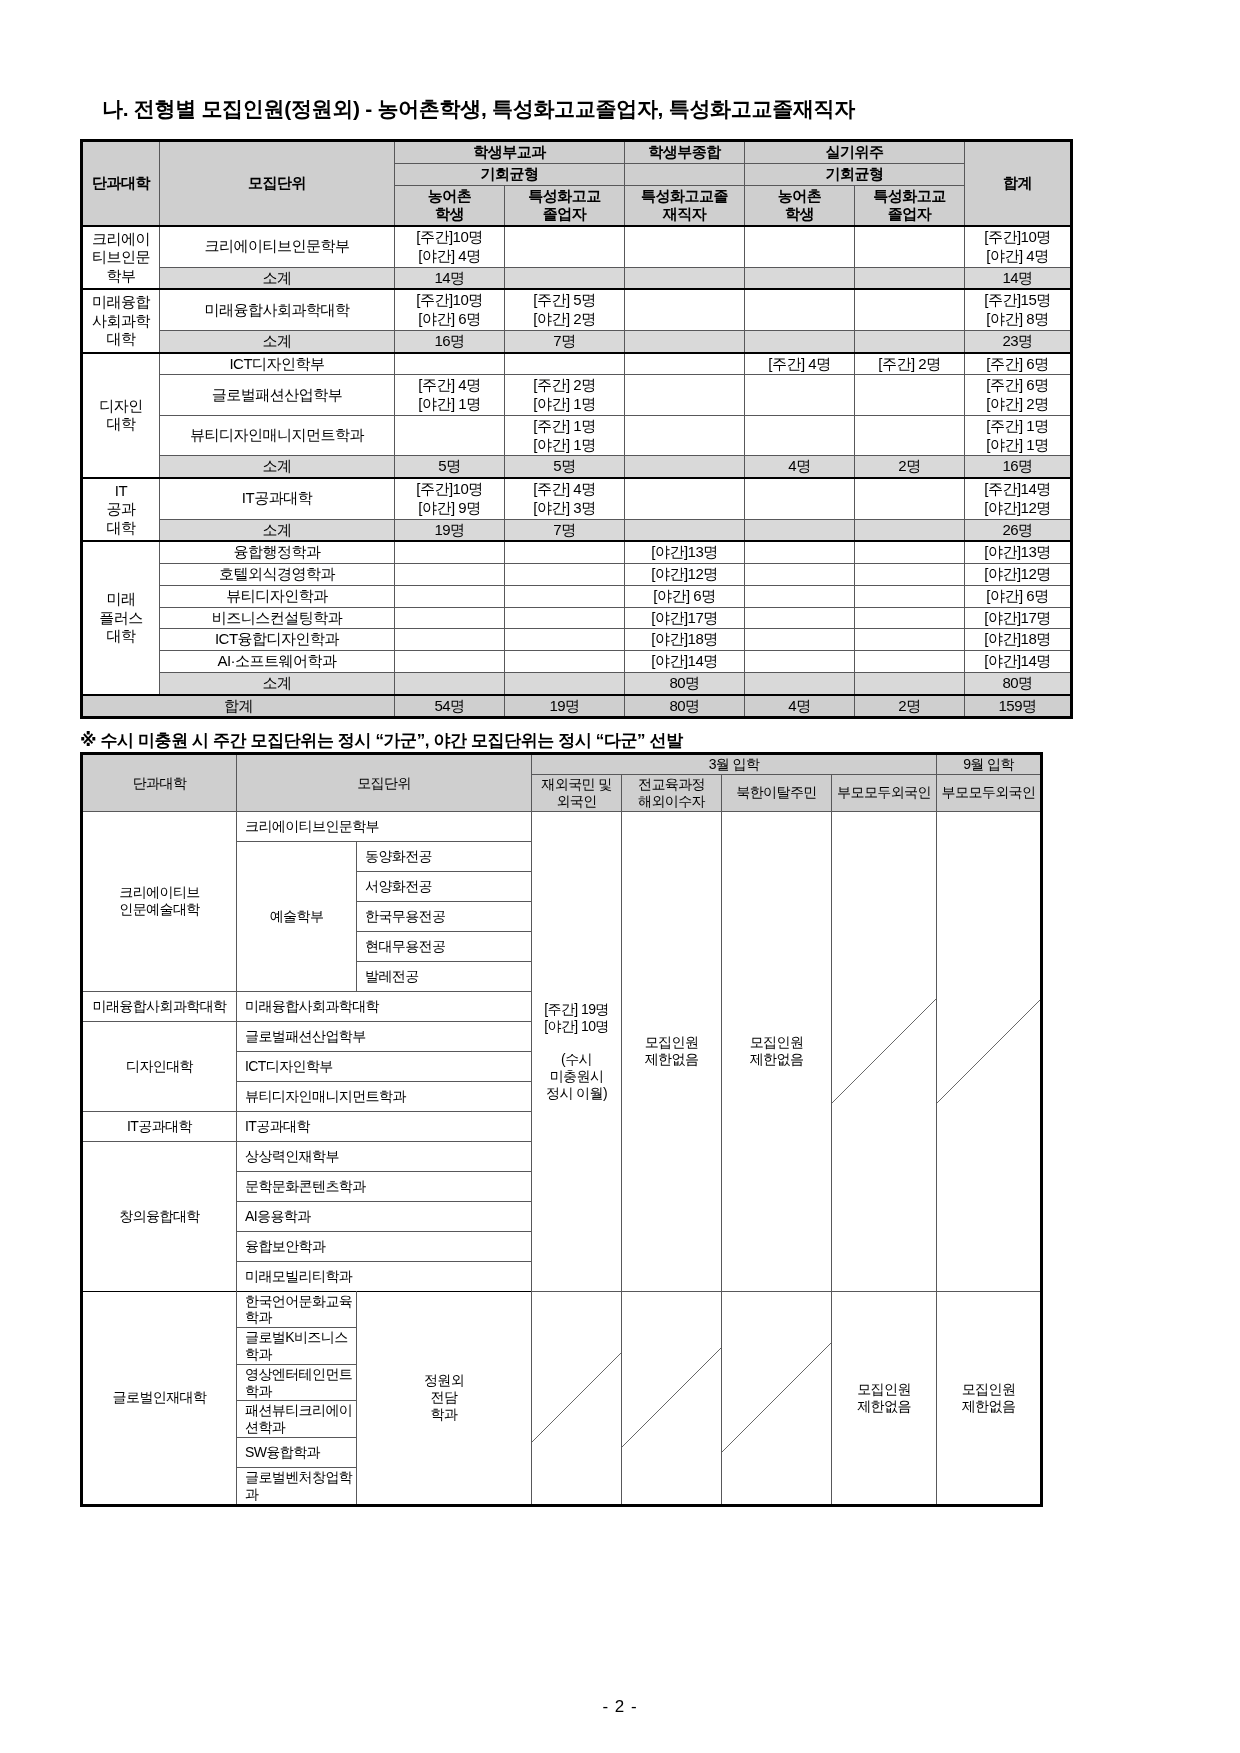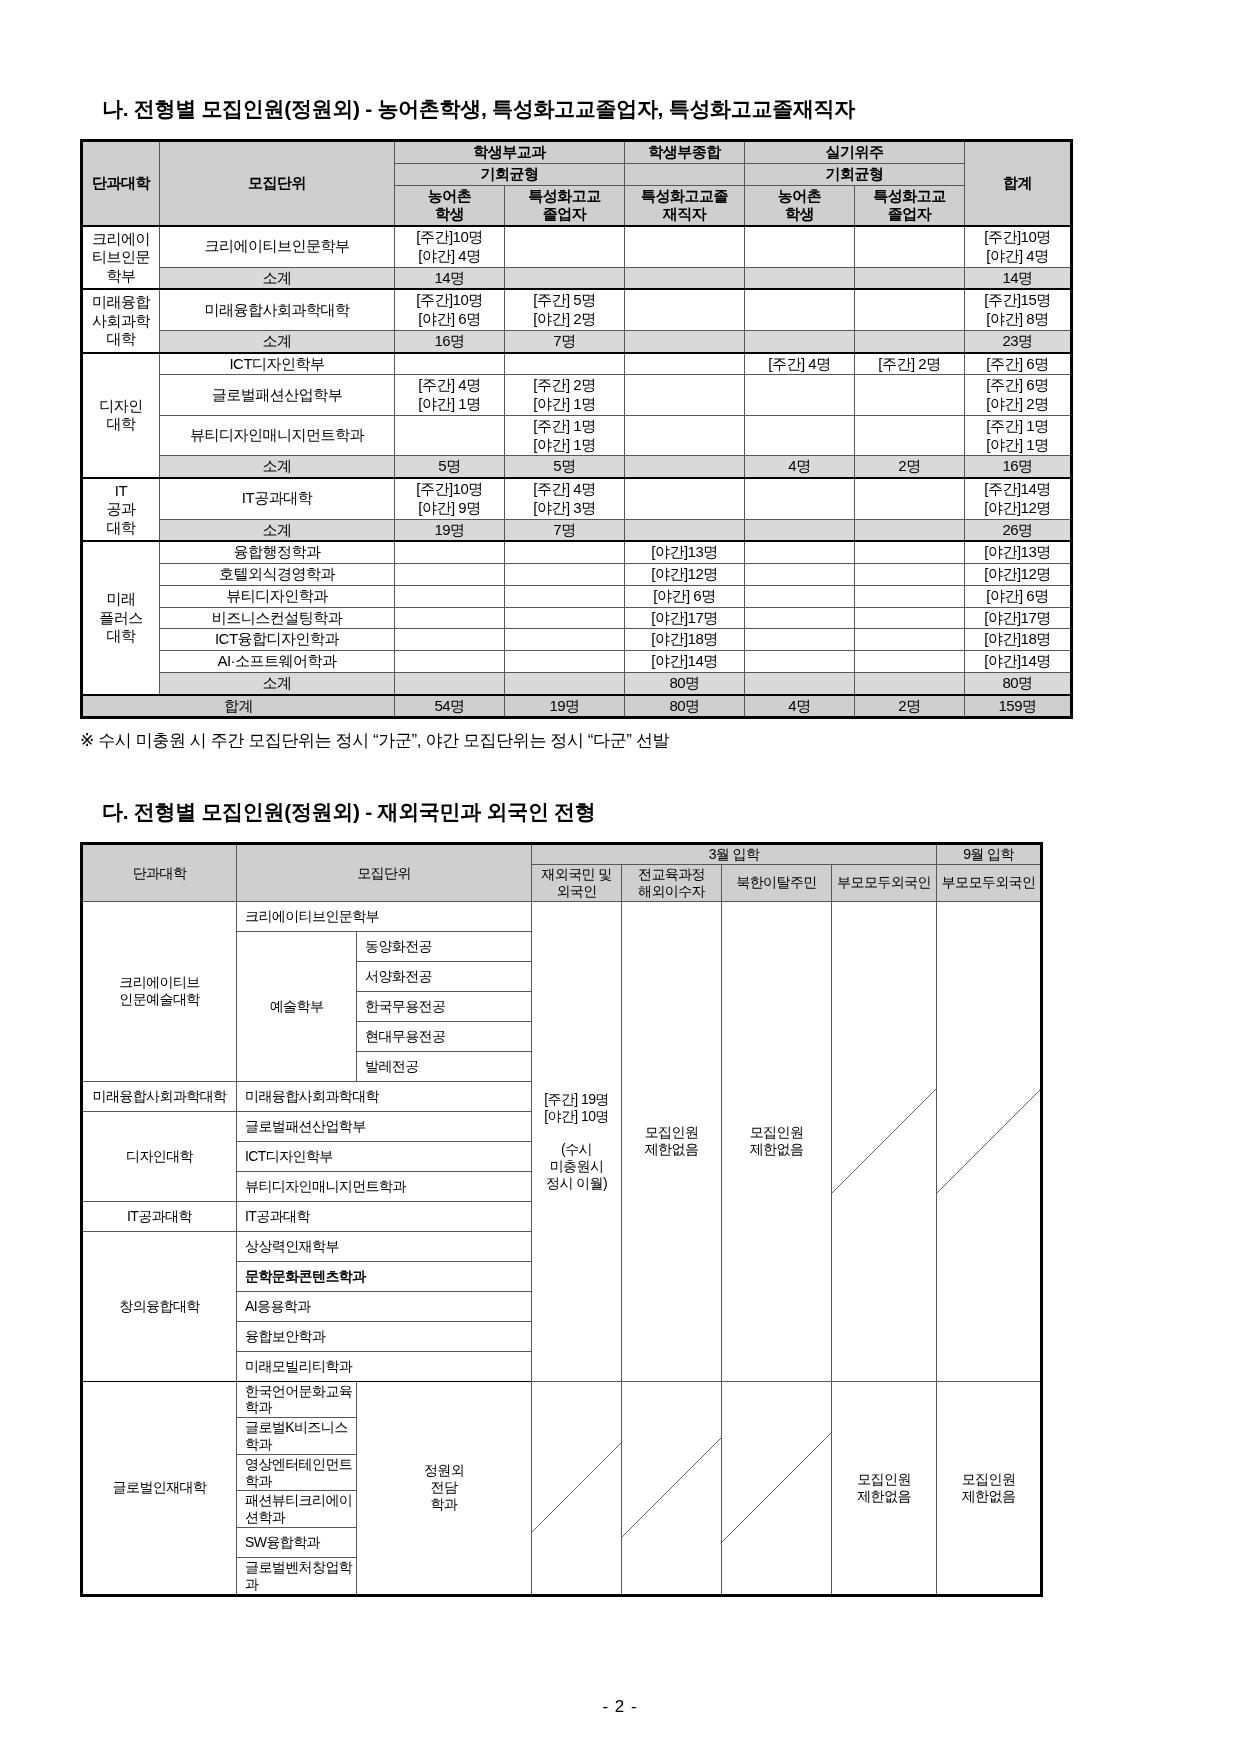--- a/index.html
+++ b/index.html
@@ -18,21 +18,21 @@
     font-size:21px;
     font-weight:bold;
     letter-spacing:-0.3px;
     margin:0 0 16px 22px;
     white-space:nowrap;
   }
   .section-title.second { margin-top:46px; }
 
   .note {
     font-size:17px;
-    font-weight:normal;
+    font-weight:bold;
     letter-spacing:-0.4px;
     margin:10px 0 0 0;
     white-space:nowrap;
   }
 
   table.grid {
     border-collapse:collapse;
     width:960px;
     table-layout:fixed;
     border:3px solid #000;
@@ -325,21 +325,20 @@
           <td class="thick-top">80명</td>
           <td class="thick-top">4명</td>
           <td class="thick-top">2명</td>
           <td class="thick-top">159명</td>
         </tr>
       </tbody>
   </table>
 
   <p class="note">※ 수시 미충원 시 주간 모집단위는 정시 “가군”, 야간 모집단위는 정시 “다군” 선발</p>
 
-  <h2 class="section-title second">다. 전형별 모집인원(정원외) - 재외국민과 외국인 전형</h2>
 
   <table class="grid2">
     <colgroup>
       <col style="width:155px">
       <col style="width:120px">
       <col style="width:175px">
       <col style="width:90px">
       <col style="width:100px">
       <col style="width:110px">
       <col style="width:105px">
@@ -420,21 +419,21 @@
         </tr>
         <tr style="height: 30px;">
           <td rowspan="1" class="multiline collg">IT공과대학</td>
           <td colspan="2" class="unit-last" style="border-bottom: 1px dotted rgb(107, 107, 107);">IT공과대학</td>
         </tr>
         <tr style="height: 30px;">
           <td rowspan="5" class="multiline collg">창의융합대학</td>
           <td colspan="2" class="unit" style="border-bottom: 1px dotted rgb(107, 107, 107); margin-top: 6px;">상상력인재학부</td>
         </tr>
         <tr style="height: 30px;">
-          <td colspan="2" class="unit" style="border-bottom: 1px dotted rgb(107, 107, 107); font-weight: bold;">문학문화콘텐츠학과</td>
+          <td colspan="2" class="unit" style="border-bottom: 1px dotted rgb(107, 107, 107);">문학문화콘텐츠학과</td>
         </tr>
         <tr style="height: 30px;">
           <td colspan="2" class="unit" style="border-bottom: 1px dotted rgb(107, 107, 107);">AI응용학과</td>
         </tr>
         <tr style="height: 30px;">
           <td colspan="2" class="unit" style="border-bottom: 1px dotted rgb(107, 107, 107);">융합보안학과</td>
         </tr>
         <tr style="height: 30px;">
           <td colspan="2" class="unit-last" style="border-bottom: 1px dotted rgb(107, 107, 107);">미래모빌리티학과</td>
         </tr>

